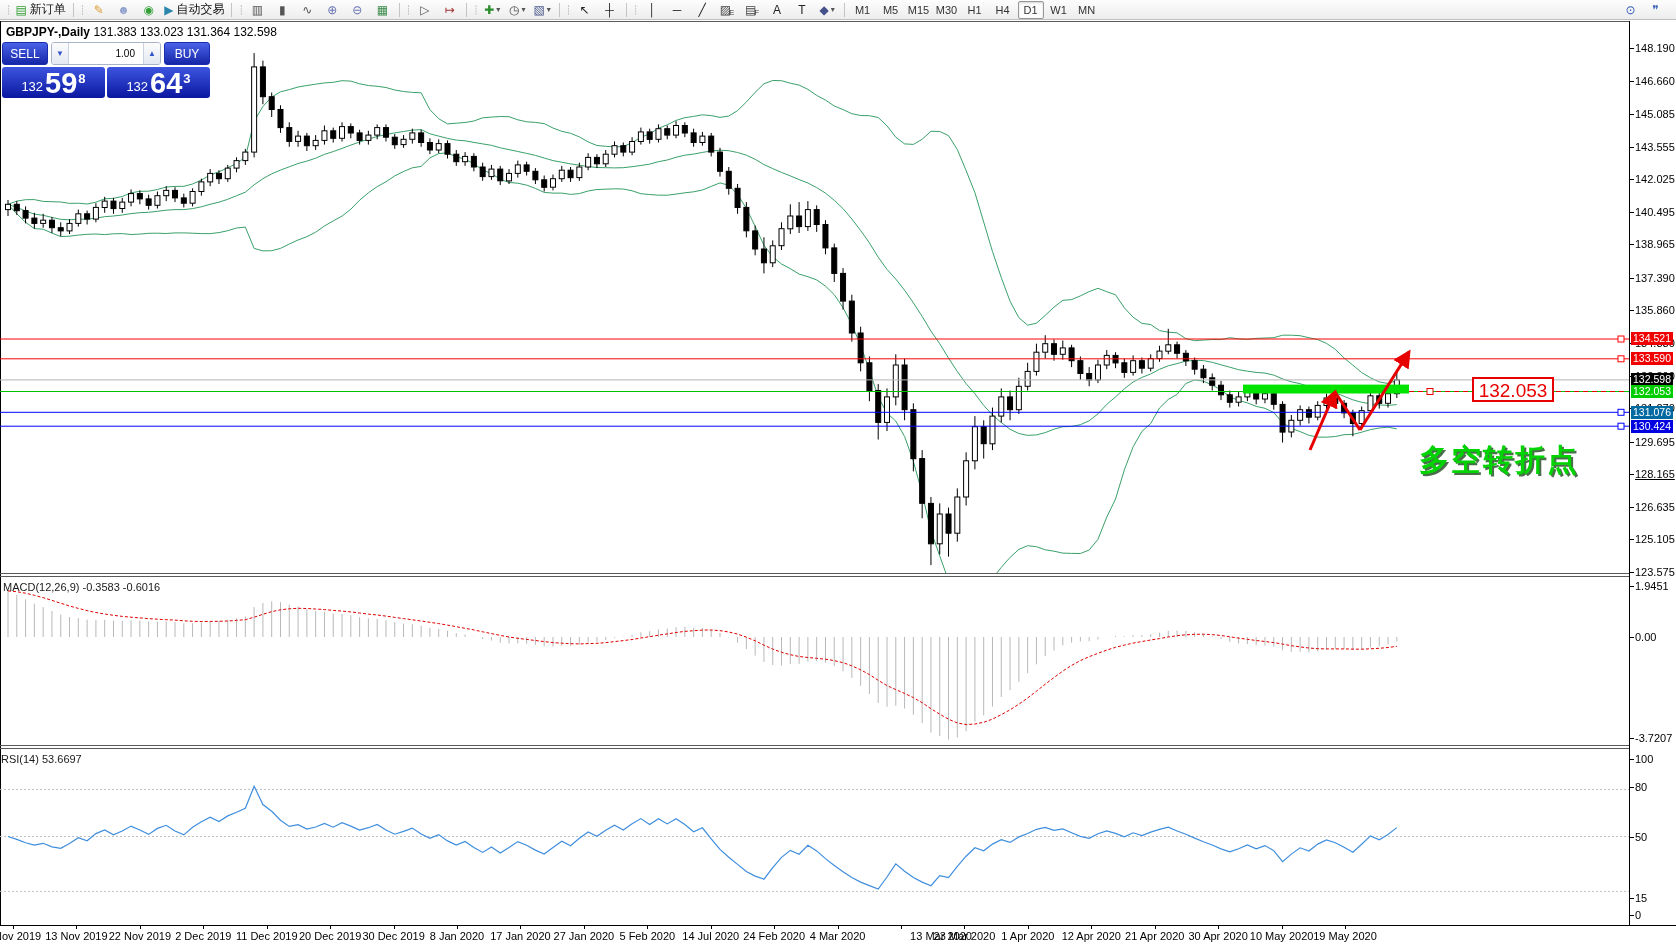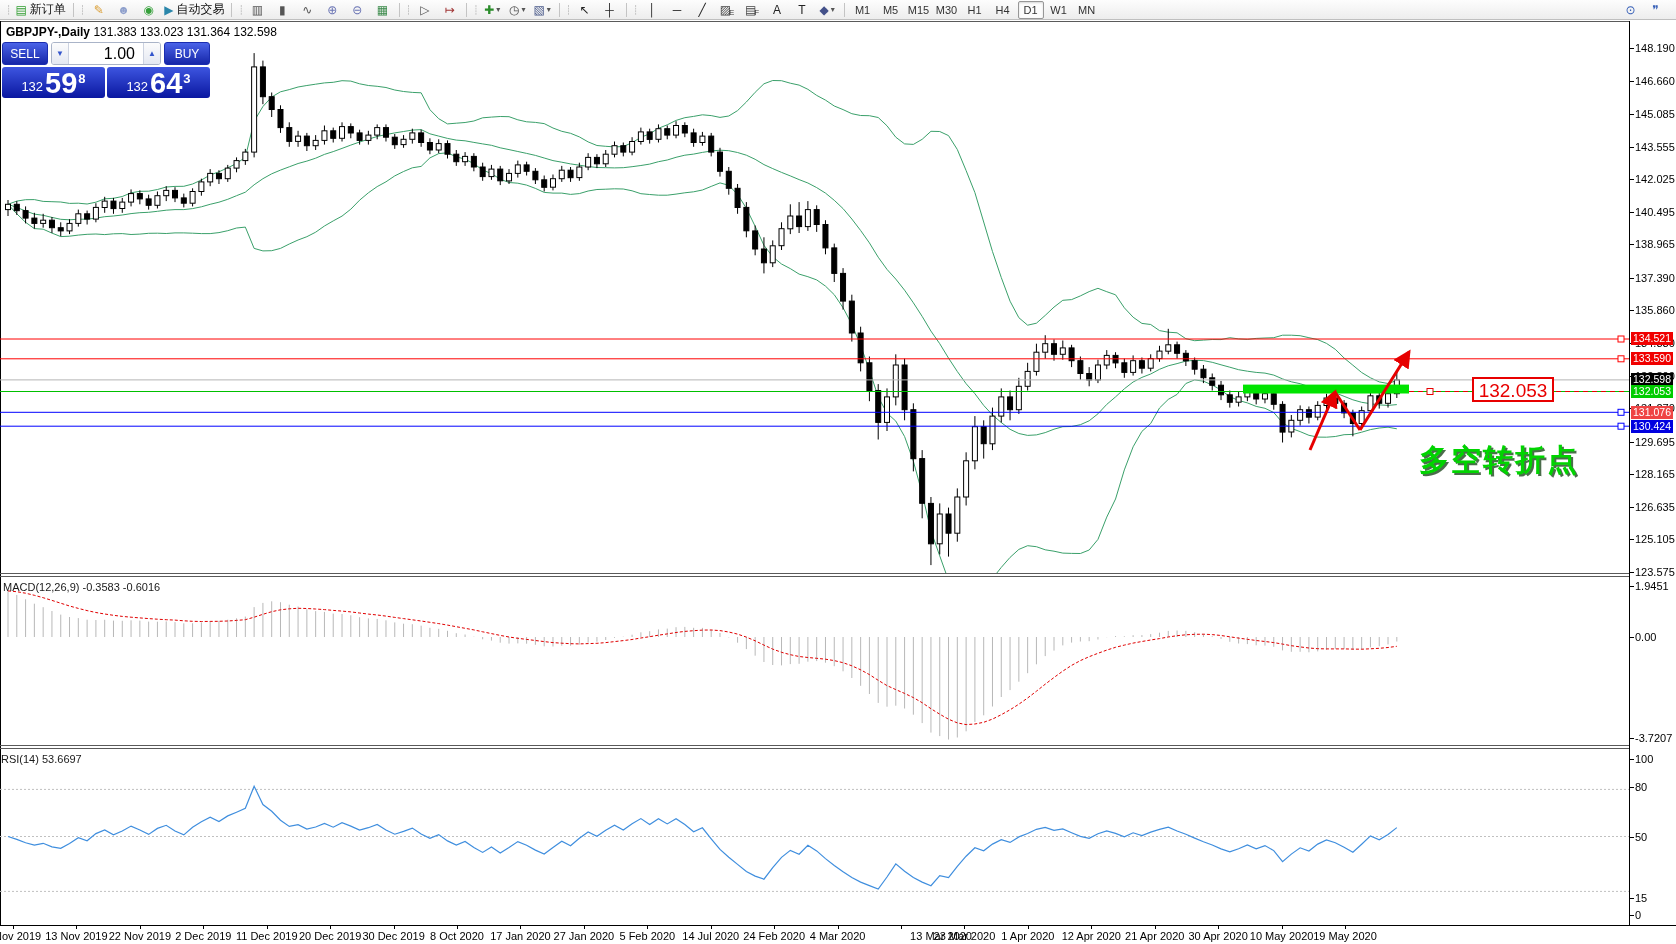--- a/index.html
+++ b/index.html
@@ -41,21 +41,21 @@
   .tp-row1{display:flex;height:23px;border-radius:7px;}
   .tp-btn{width:46px;height:23px;border-radius:3px;color:#fff;font-size:12px;
     background:linear-gradient(#4a63e8,#1626a8);display:flex;align-items:center;justify-content:center;
     border:1px solid #1a2db0;box-sizing:border-box;}
   .tp-spin{flex:1;display:flex;height:23px;margin:0 3px;border:1px solid #aab4c8;border-radius:3px;
     background:#fff;box-sizing:border-box;overflow:hidden;}
   .tp-arrow{width:16px;display:flex;align-items:center;justify-content:center;font-size:8px;color:#3355cc;
     background:linear-gradient(#fcfcfc,#e4e8f2);}
   .tp-arrow.l{border-right:1px solid #ccd2e0;}
   .tp-arrow.r{border-left:1px solid #ccd2e0;}
-  .tp-vol{flex:1;font-size:16px;color:#000;display:flex;align-items:center;justify-content:flex-end;padding-right:8px;}
+  .tp-vol{flex:1;font-size:10px;color:#000;display:flex;align-items:center;justify-content:flex-end;padding-right:8px;}
   .tp-row2{display:flex;margin-top:2px;height:31px;}
   .tp-price{width:103px;border-radius:3px;color:#fff;display:flex;align-items:flex-end;justify-content:center;
     background:linear-gradient(#3d55e0,#0a17a0);padding-bottom:2px;box-sizing:border-box;}
   .tp-price.sell{margin-right:2px;}
   .tp-price .small{font-size:13px;margin-right:2px;margin-bottom:2px;}
   .tp-price .big{font-size:29px;font-weight:bold;line-height:25px;}
   .tp-price .sup{font-size:13px;font-weight:bold;margin-left:1px;margin-bottom:10px;}
   
   .ind-label{position:absolute;font-size:11px;color:#1a1a1a;z-index:5;white-space:nowrap;}
   
@@ -774,33 +774,33 @@
       <div class="axis-lab" style="top: 289.481px;">135.860</div>
       <div class="axis-tick" style="top: 289.481px;"></div>
       <div class="axis-lab" style="top: 322.052px;">134.330</div>
       <div class="axis-tick" style="top: 322.052px;"></div>
       <div class="axis-lab" style="top: 354.622px;">132.800</div>
       <div class="axis-tick" style="top: 354.622px;"></div>
       <div class="axis-lab" style="top: 387.193px;">131.270</div>
       <div class="axis-tick" style="top: 387.193px;"></div>
       <div class="axis-lab" style="top: 420.722px;">129.695</div>
       <div class="axis-tick" style="top: 420.722px;"></div>
-      <div class="axis-lab" style="top: 453.292px;">128.165</div>
+      <div class="axis-lab" style="top: 453.292px; text-decoration: underline;">128.165</div>
       <div class="axis-tick" style="top: 453.292px;"></div>
       <div class="axis-lab" style="top: 485.863px;">126.635</div>
       <div class="axis-tick" style="top: 485.863px;"></div>
       <div class="axis-lab" style="top: 518.433px;">125.105</div>
       <div class="axis-tick" style="top: 518.433px;"></div>
       <div class="axis-lab" style="top: 551.004px;">123.575</div>
       <div class="axis-tick" style="top: 551.004px;"></div>
       <div class="tag" style="top: 311.486px; background: rgb(240, 0, 0);">134.521</div>
       <div class="tag" style="top: 331.305px; background: rgb(240, 0, 0);">133.590</div>
       <div class="tag" style="top: 352.422px; background: rgb(0, 0, 0);">132.598</div>
       <div class="tag" style="top: 364.024px; background: rgb(0, 204, 0);">132.053</div>
-      <div class="tag" style="top: 384.823px; background: #ef4444;">131.076</div>
+      <div class="tag" style="top: 384.823px; background: #0369a1;">131.076</div>
       <div class="tag" style="top: 398.703px; background: rgb(0, 0, 224);">130.424</div>
       <div class="axis-lab" style="top: 565px;">1.9451</div>
       <div class="axis-tick" style="top: 565px;"></div>
       <div class="axis-lab" style="top: 616px;">0.00</div>
       <div class="axis-tick" style="top: 616px;"></div>
       <div class="axis-lab" style="top: 717px;">-3.7207</div>
       <div class="axis-tick" style="top: 717px;"></div>
       <div class="axis-lab" style="top: 738px;">100</div>
       <div class="axis-tick" style="top: 738px;"></div>
       <div class="axis-lab" style="top: 766px;">80</div>
@@ -825,21 +825,21 @@
       <div class="date-lab" style="left: 139.86px;">22 Nov 2019</div>
       <div class="date-tick" style="left: 203.29px;"></div>
       <div class="date-lab" style="left: 203.29px;">2 Dec 2019</div>
       <div class="date-tick" style="left: 266.72px;"></div>
       <div class="date-lab" style="left: 266.72px;">11 Dec 2019</div>
       <div class="date-tick" style="left: 330.15px;"></div>
       <div class="date-lab" style="left: 330.15px;">20 Dec 2019</div>
       <div class="date-tick" style="left: 393.58px;"></div>
       <div class="date-lab" style="left: 393.58px;">30 Dec 2019</div>
       <div class="date-tick" style="left: 457.01px;"></div>
-      <div class="date-lab" style="left: 457.01px;">8 Oct 2020</div>
+      <div class="date-lab" style="left: 457.01px;">8 Jan 2020</div>
       <div class="date-tick" style="left: 520.44px;"></div>
       <div class="date-lab" style="left: 520.44px;">17 Jan 2020</div>
       <div class="date-tick" style="left: 583.87px;"></div>
       <div class="date-lab" style="left: 583.87px;">27 Jan 2020</div>
       <div class="date-tick" style="left: 647.3px;"></div>
       <div class="date-lab" style="left: 647.3px;">5 Feb 2020</div>
       <div class="date-tick" style="left: 710.73px;"></div>
       <div class="date-lab" style="left: 710.73px;">14 Jul 2020</div>
       <div class="date-tick" style="left: 774.16px;"></div>
       <div class="date-lab" style="left: 774.16px;">24 Feb 2020</div>

